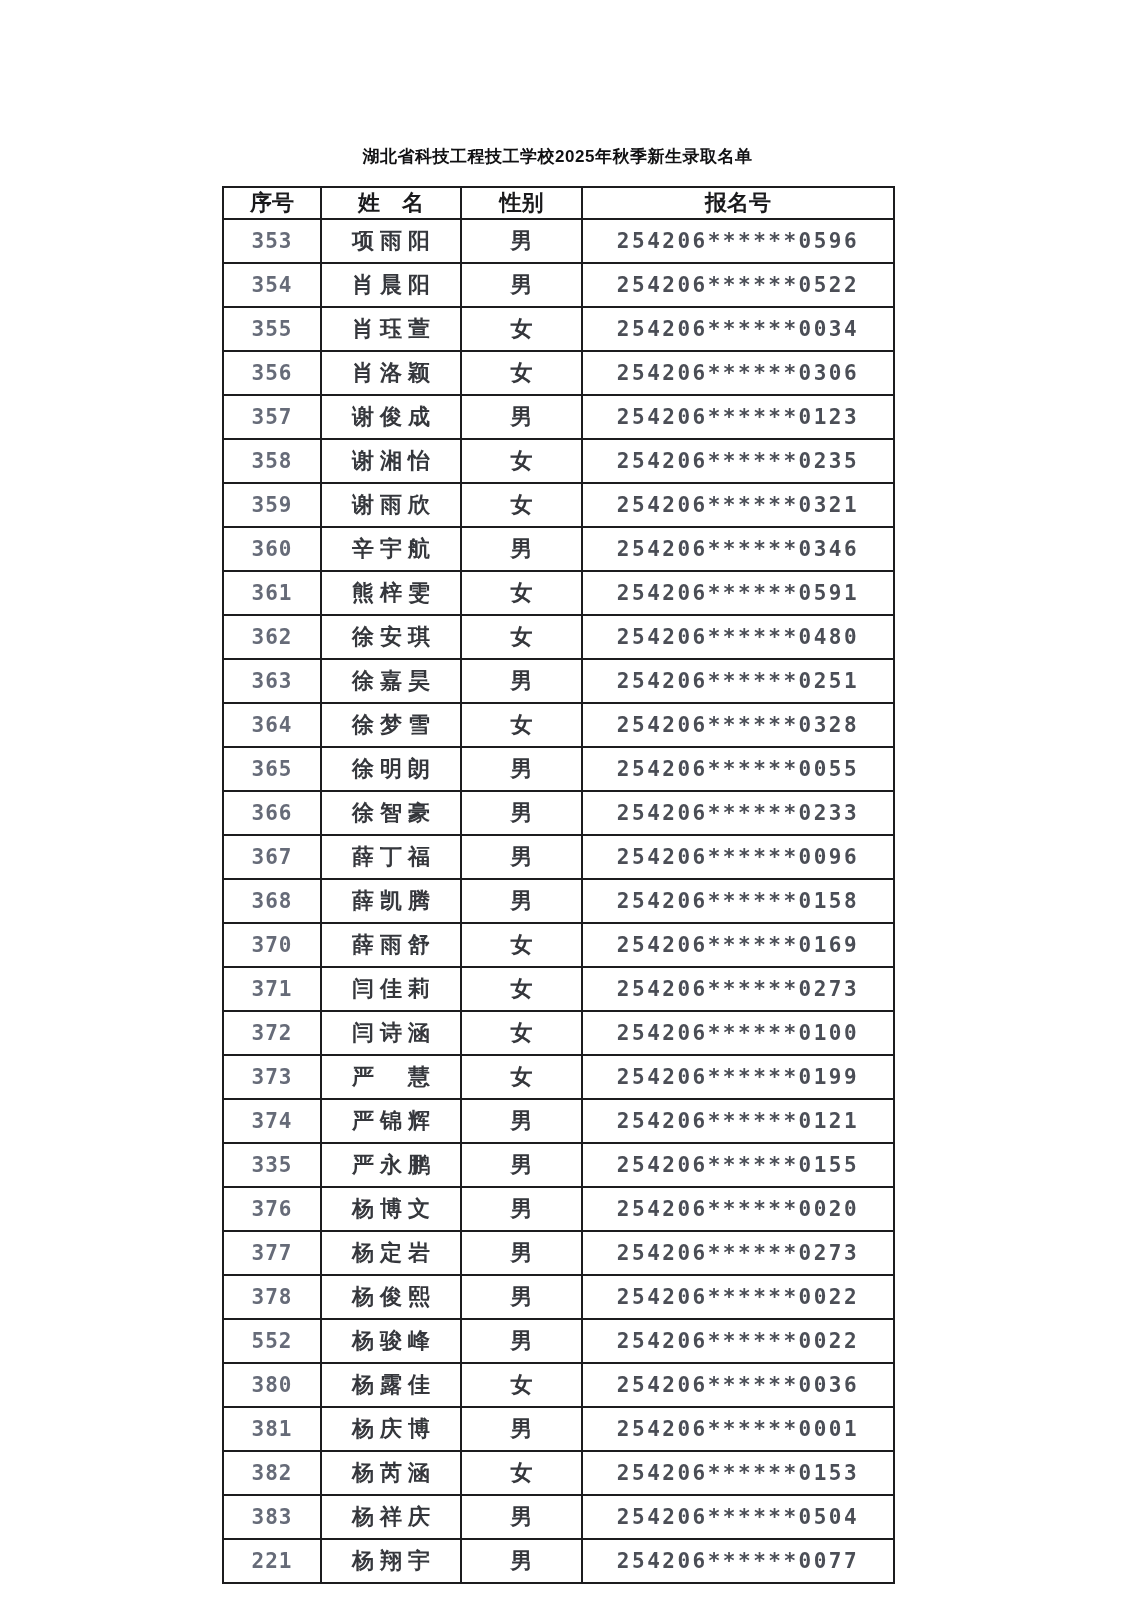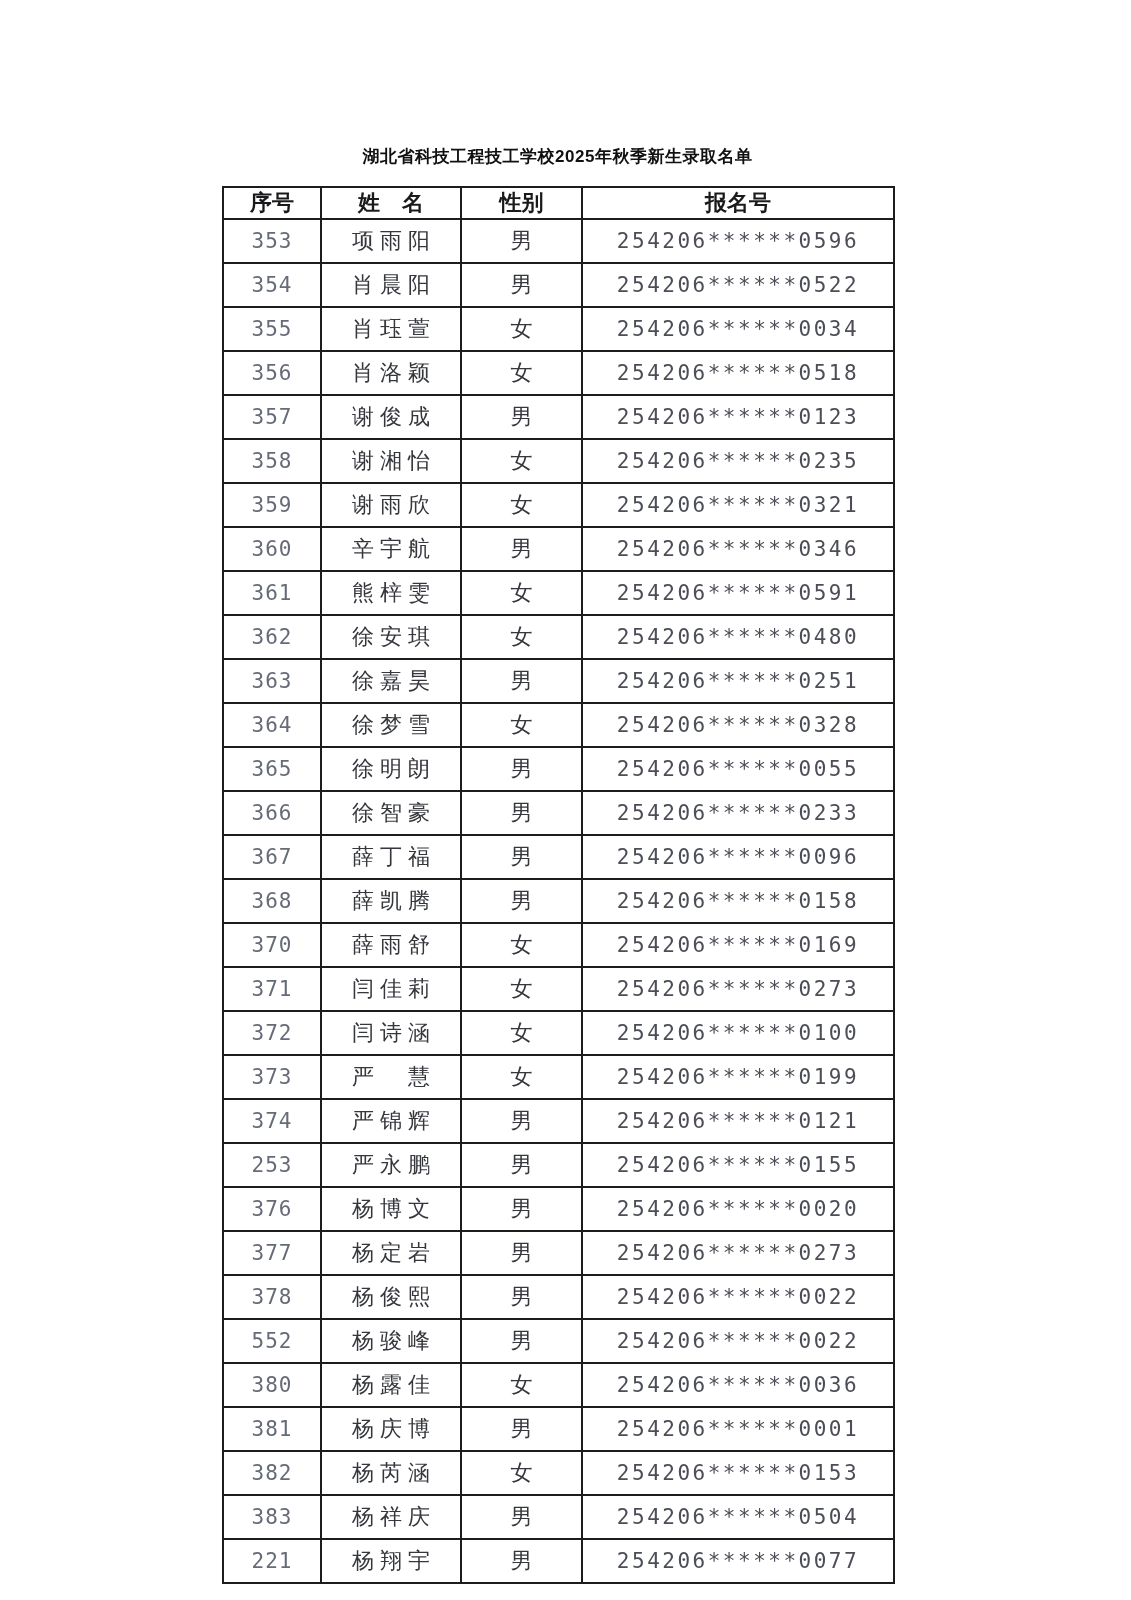--- a/index.html
+++ b/index.html
@@ -39,21 +39,21 @@
   .admission-table th,
   .admission-table td {
     border: 2px solid var(--border, #1c1c1e);
     padding: 0;
     text-align: center;
     vertical-align: middle;
     overflow: hidden;
     white-space: nowrap;
   }
   .admission-table thead tr { height: 22px; }
-  .admission-table tbody tr { height: 44px; }
+  .admission-table tbody tr { height: 44px; font-weight: bold; }
   .admission-table th {
     font-family: "Liberation Sans", sans-serif;
     font-weight: bold;
     font-size: 22px;
     color: var(--header-ink, #1a1a1c);
   }
   td.cell-serial {
     font-family: "DejaVu Sans Mono", monospace;
     font-size: 21px;
     color: var(--serial-ink, #666b78);
@@ -128,21 +128,21 @@
     <td class="cell-gender">女</td>
     <td class="cell-reg">254206******0034</td>
   </tr>
 
   <tr class="data-row">
     <td class="cell-serial">356</td>
     <td class="cell-name">
       <span class="name-text">肖洛颖</span>
     </td>
     <td class="cell-gender">女</td>
-    <td class="cell-reg">254206******0518</td>
+    <td class="cell-reg">254206******0306</td>
   </tr>
 
   <tr class="data-row">
     <td class="cell-serial">357</td>
     <td class="cell-name">
       <span class="name-text">谢俊成</span>
     </td>
     <td class="cell-gender">男</td>
     <td class="cell-reg">254206******0123</td>
   </tr>
@@ -286,21 +286,21 @@
   <tr class="data-row">
     <td class="cell-serial">374</td>
     <td class="cell-name">
       <span class="name-text">严锦辉</span>
     </td>
     <td class="cell-gender">男</td>
     <td class="cell-reg">254206******0121</td>
   </tr>
 
   <tr class="data-row">
-    <td class="cell-serial">253</td>
+    <td class="cell-serial">335</td>
     <td class="cell-name">
       <span class="name-text">严永鹏</span>
     </td>
     <td class="cell-gender">男</td>
     <td class="cell-reg">254206******0155</td>
   </tr>
 
   <tr class="data-row">
     <td class="cell-serial">376</td>
     <td class="cell-name">

